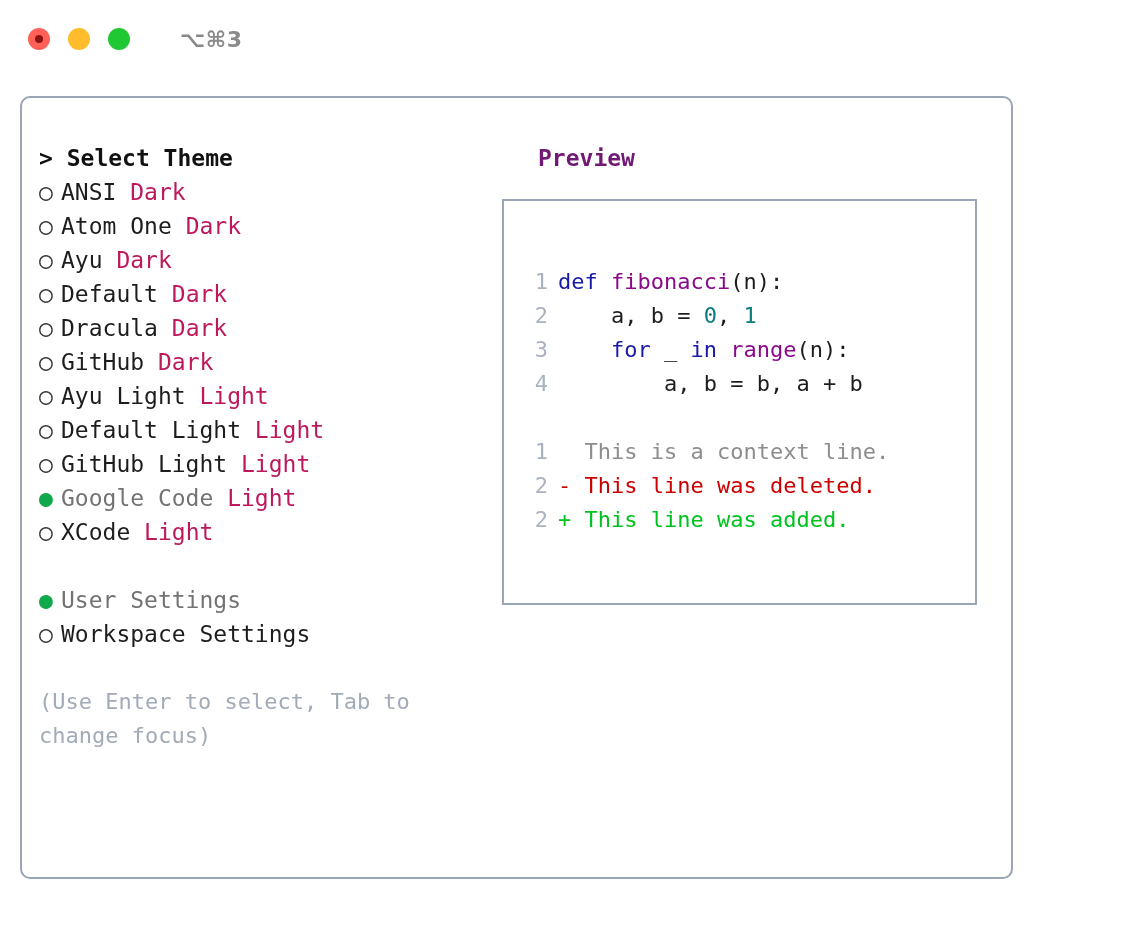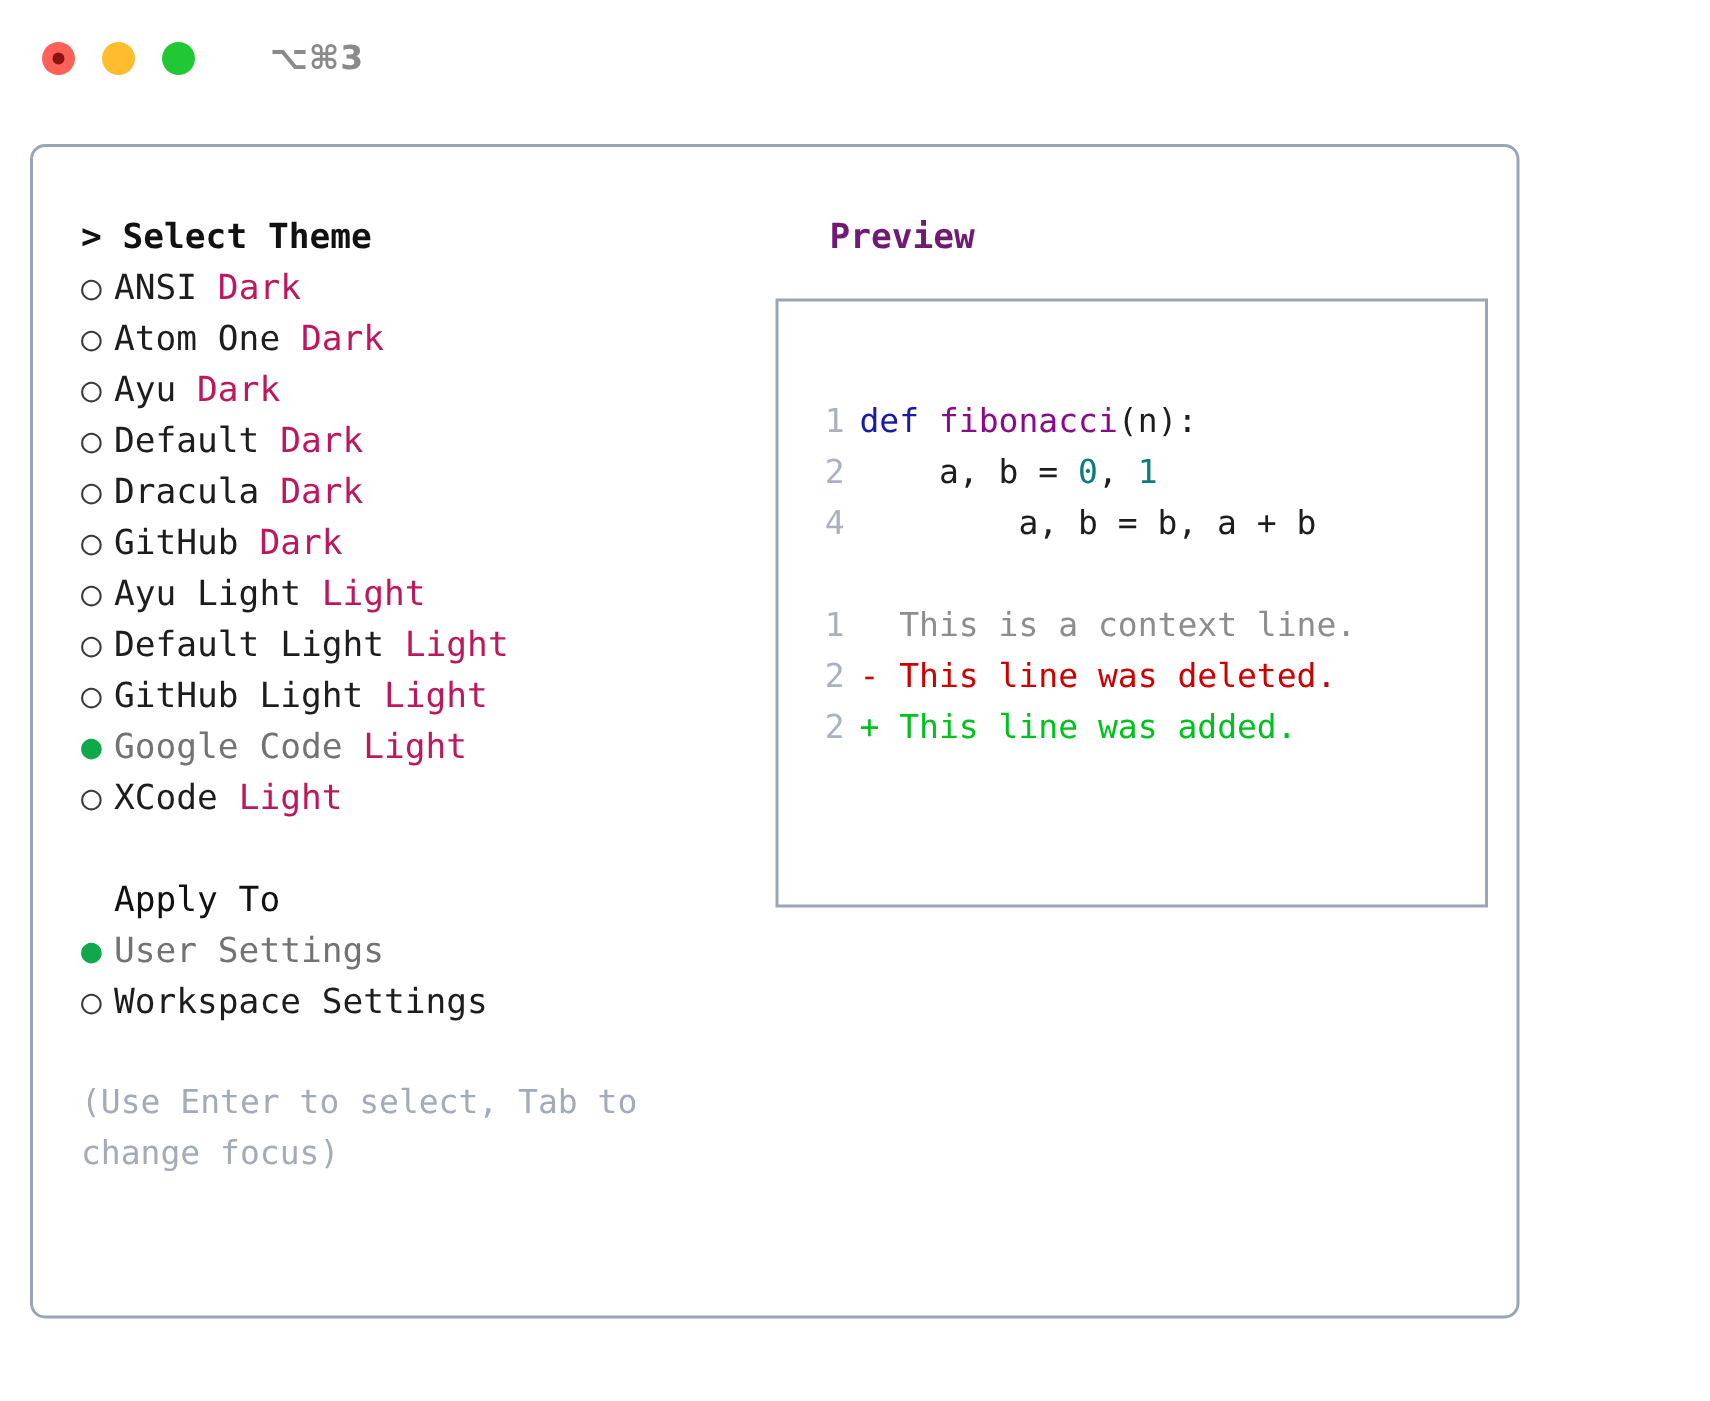--- a/index.html
+++ b/index.html
@@ -72,21 +72,21 @@
     width: 993px;
     height: 783px;
     border: 2px solid #9aa5b5;
     border-radius: 10px;
     box-sizing: border-box;
     background: #ffffff;
   }
 
   #panel-columns {
     position: absolute;
-    left: 15px; top: 0;
+    left: 0; top: 0;
     width: 100%;
     height: 100%;
   }
 
   
   #theme-column {
     position: absolute;
     left: 17px;
     top: 43px;
     width: 450px;
@@ -205,36 +205,36 @@
             <div class="option-row"><span class="bullet off">○</span><span class="opt-label">Dracula</span><span class="opt-tag"> Dark</span></div>
             <div class="option-row"><span class="bullet off">○</span><span class="opt-label">GitHub</span><span class="opt-tag"> Dark</span></div>
             <div class="option-row"><span class="bullet off">○</span><span class="opt-label">Ayu Light</span><span class="opt-tag"> Light</span></div>
             <div class="option-row"><span class="bullet off">○</span><span class="opt-label">Default Light</span><span class="opt-tag"> Light</span></div>
             <div class="option-row"><span class="bullet off">○</span><span class="opt-label">GitHub Light</span><span class="opt-tag"> Light</span></div>
             <div class="option-row"><span class="bullet on">●</span><span class="opt-label selected">Google Code</span><span class="opt-tag"> Light</span></div>
             <div class="option-row"><span class="bullet off">○</span><span class="opt-label">XCode</span><span class="opt-tag"> Light</span></div>
           </div>
 
         <div id="apply-section">
-          <div class="section-header plain">Apply To</div>
           <div id="apply-list">
               <div class="option-row"><span class="bullet on">●</span><span class="opt-label selected">User Settings</span></div>
               <div class="option-row"><span class="bullet off">○</span><span class="opt-label">Workspace Settings</span></div>
             </div>
         </div>
 
         <div id="help-text">(Use Enter to select, Tab to change focus)</div>
       </div>
 
       <div id="preview-column">
         <div id="preview-title">Preview</div>
         <div id="code-panel">
           <div id="code-body">
               <div class="code-line"><span class="ln">1</span><span class="tok-kw">def </span><span class="tok-fn">fibonacci</span><span class="tok-punc">(n):</span></div>
               <div class="code-line"><span class="ln">2</span><span class="tok-txt">    a, b = </span><span class="tok-num">0</span><span class="tok-txt">, </span><span class="tok-num">1</span></div>
+              <div class="code-line"><span class="ln">3</span><span class="tok-txt">    </span><span class="tok-kw">for</span><span class="tok-txt"> _ </span><span class="tok-kw">in</span><span class="tok-txt"> </span><span class="tok-fn">range</span><span class="tok-punc">(n):</span></div>
               <div class="code-line"><span class="ln">4</span><span class="tok-txt">        a, b = b, a + b</span></div>
             </div>
           <div class="diff-gap"></div>
           <div id="diff-body">
               <div class="code-line"><span class="ln">1</span><span class="diff-ctx"> </span><span class="diff-ctx"> This is a context line.</span></div>
               <div class="code-line"><span class="ln">2</span><span class="diff-del">-</span><span class="diff-del"> This line was deleted.</span></div>
               <div class="code-line"><span class="ln">2</span><span class="diff-add">+</span><span class="diff-add"> This line was added.</span></div>
             </div>
         </div>
       </div>

